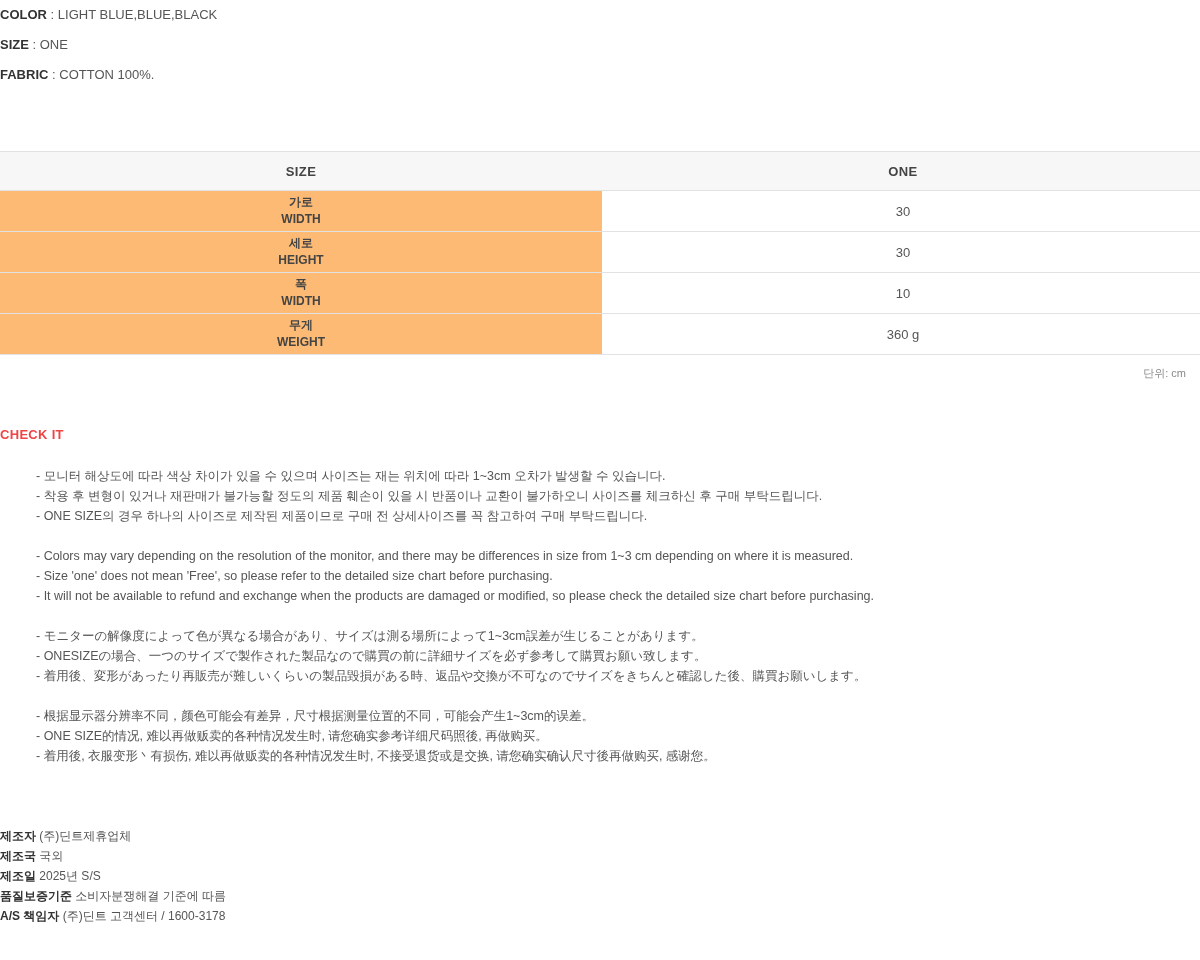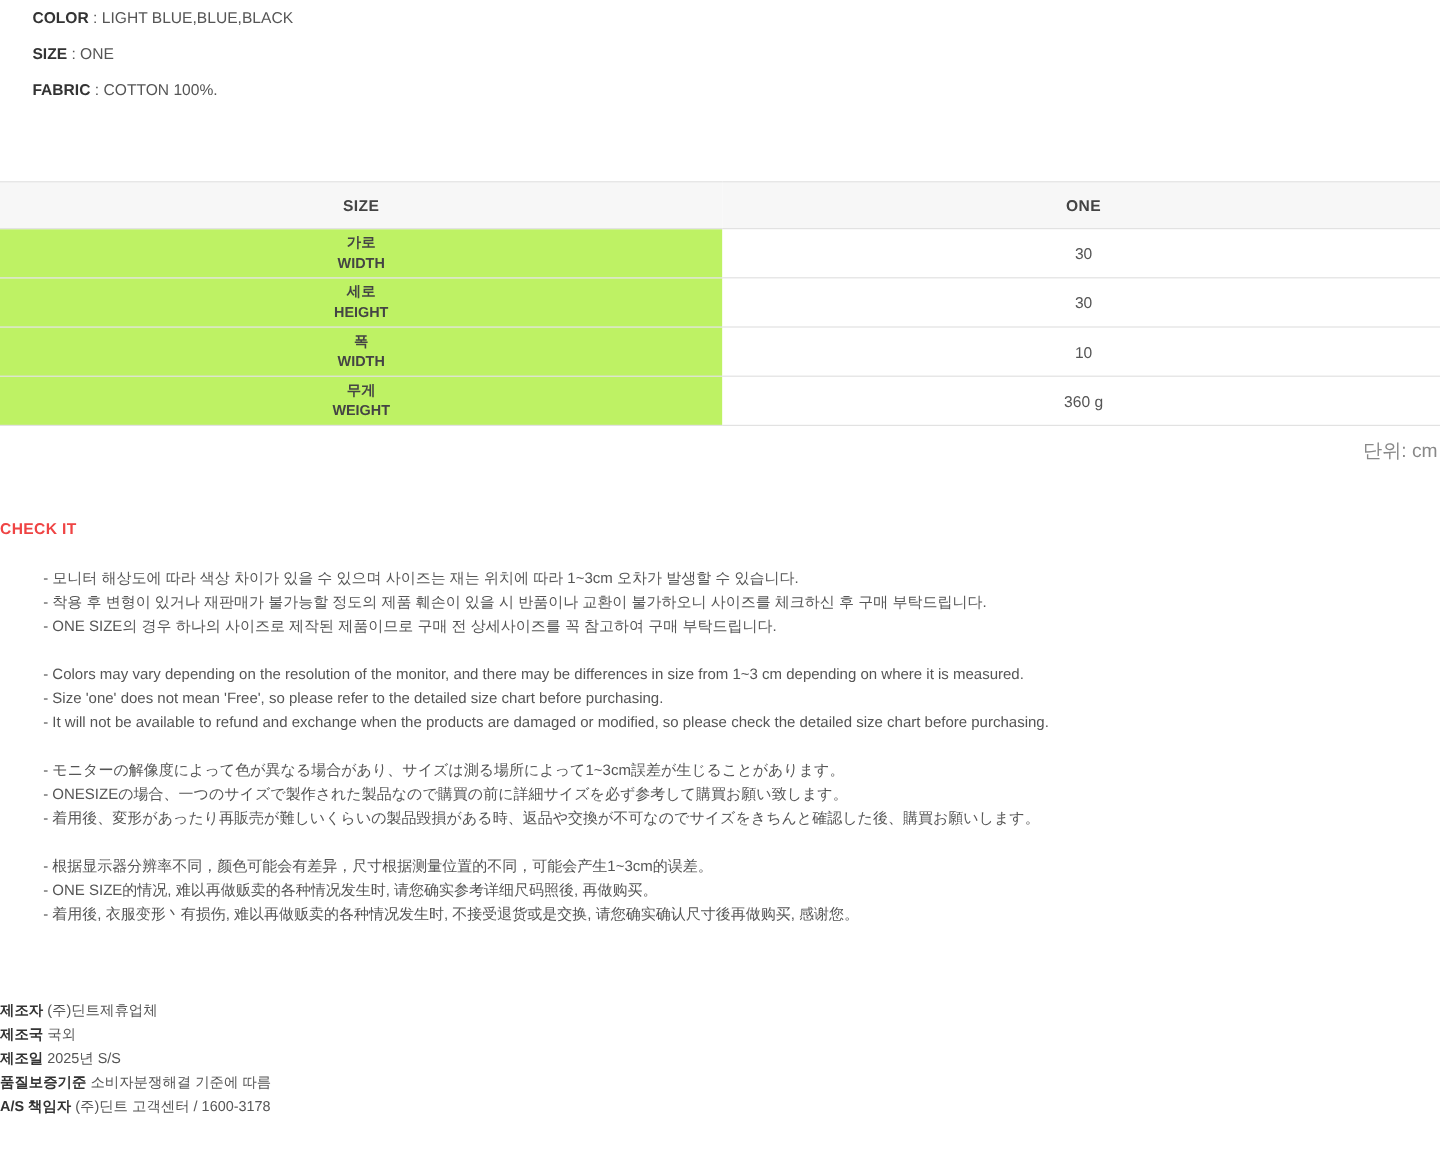--- a/index.html
+++ b/index.html
@@ -26,21 +26,20 @@
   .attrs {
     padding-top: 5px;
   }
   .attr-row {
     line-height: 20px;
     height: 20px;
     font-size: 13px;
     color: #555555;
     white-space: nowrap;
     margin-bottom: 10px;
-    padding-left: 27px;
   }
   .attr-row .attr-key {
     font-weight: bold;
     color: #333333;
   }
   .attr-row .attr-val {
     font-weight: normal;
     color: #555555;
   }
 
@@ -69,38 +68,38 @@
     color: #444444;
     font-weight: bold;
     letter-spacing: 0.4px;
   }
   .size-table tbody td {
     height: 38px;
     font-size: 12px;
     line-height: 17px;
   }
   .size-table tbody td.col-label {
-    background: #bef264;
+    background: #fdba74;
     color: #444444;
     font-weight: bold;
   }
   .size-table tbody td.col-value {
     background: #ffffff;
     color: #555555;
     font-size: 13px;
   }
   .lbl-ko { display: block; }
   .lbl-en { display: block; }
 
   .unit-note {
     text-align: right;
-    font-size: 16px;
+    font-size: 11px;
     color: #888888;
     margin-top: 11px;
-    padding-right: 2px;
+    padding-right: 14px;
   }
 
   
   .check-title {
     margin-top: 46px;
     font-size: 13px;
     font-weight: bold;
     color: #ef4444;
     letter-spacing: 0.3px;
   }

